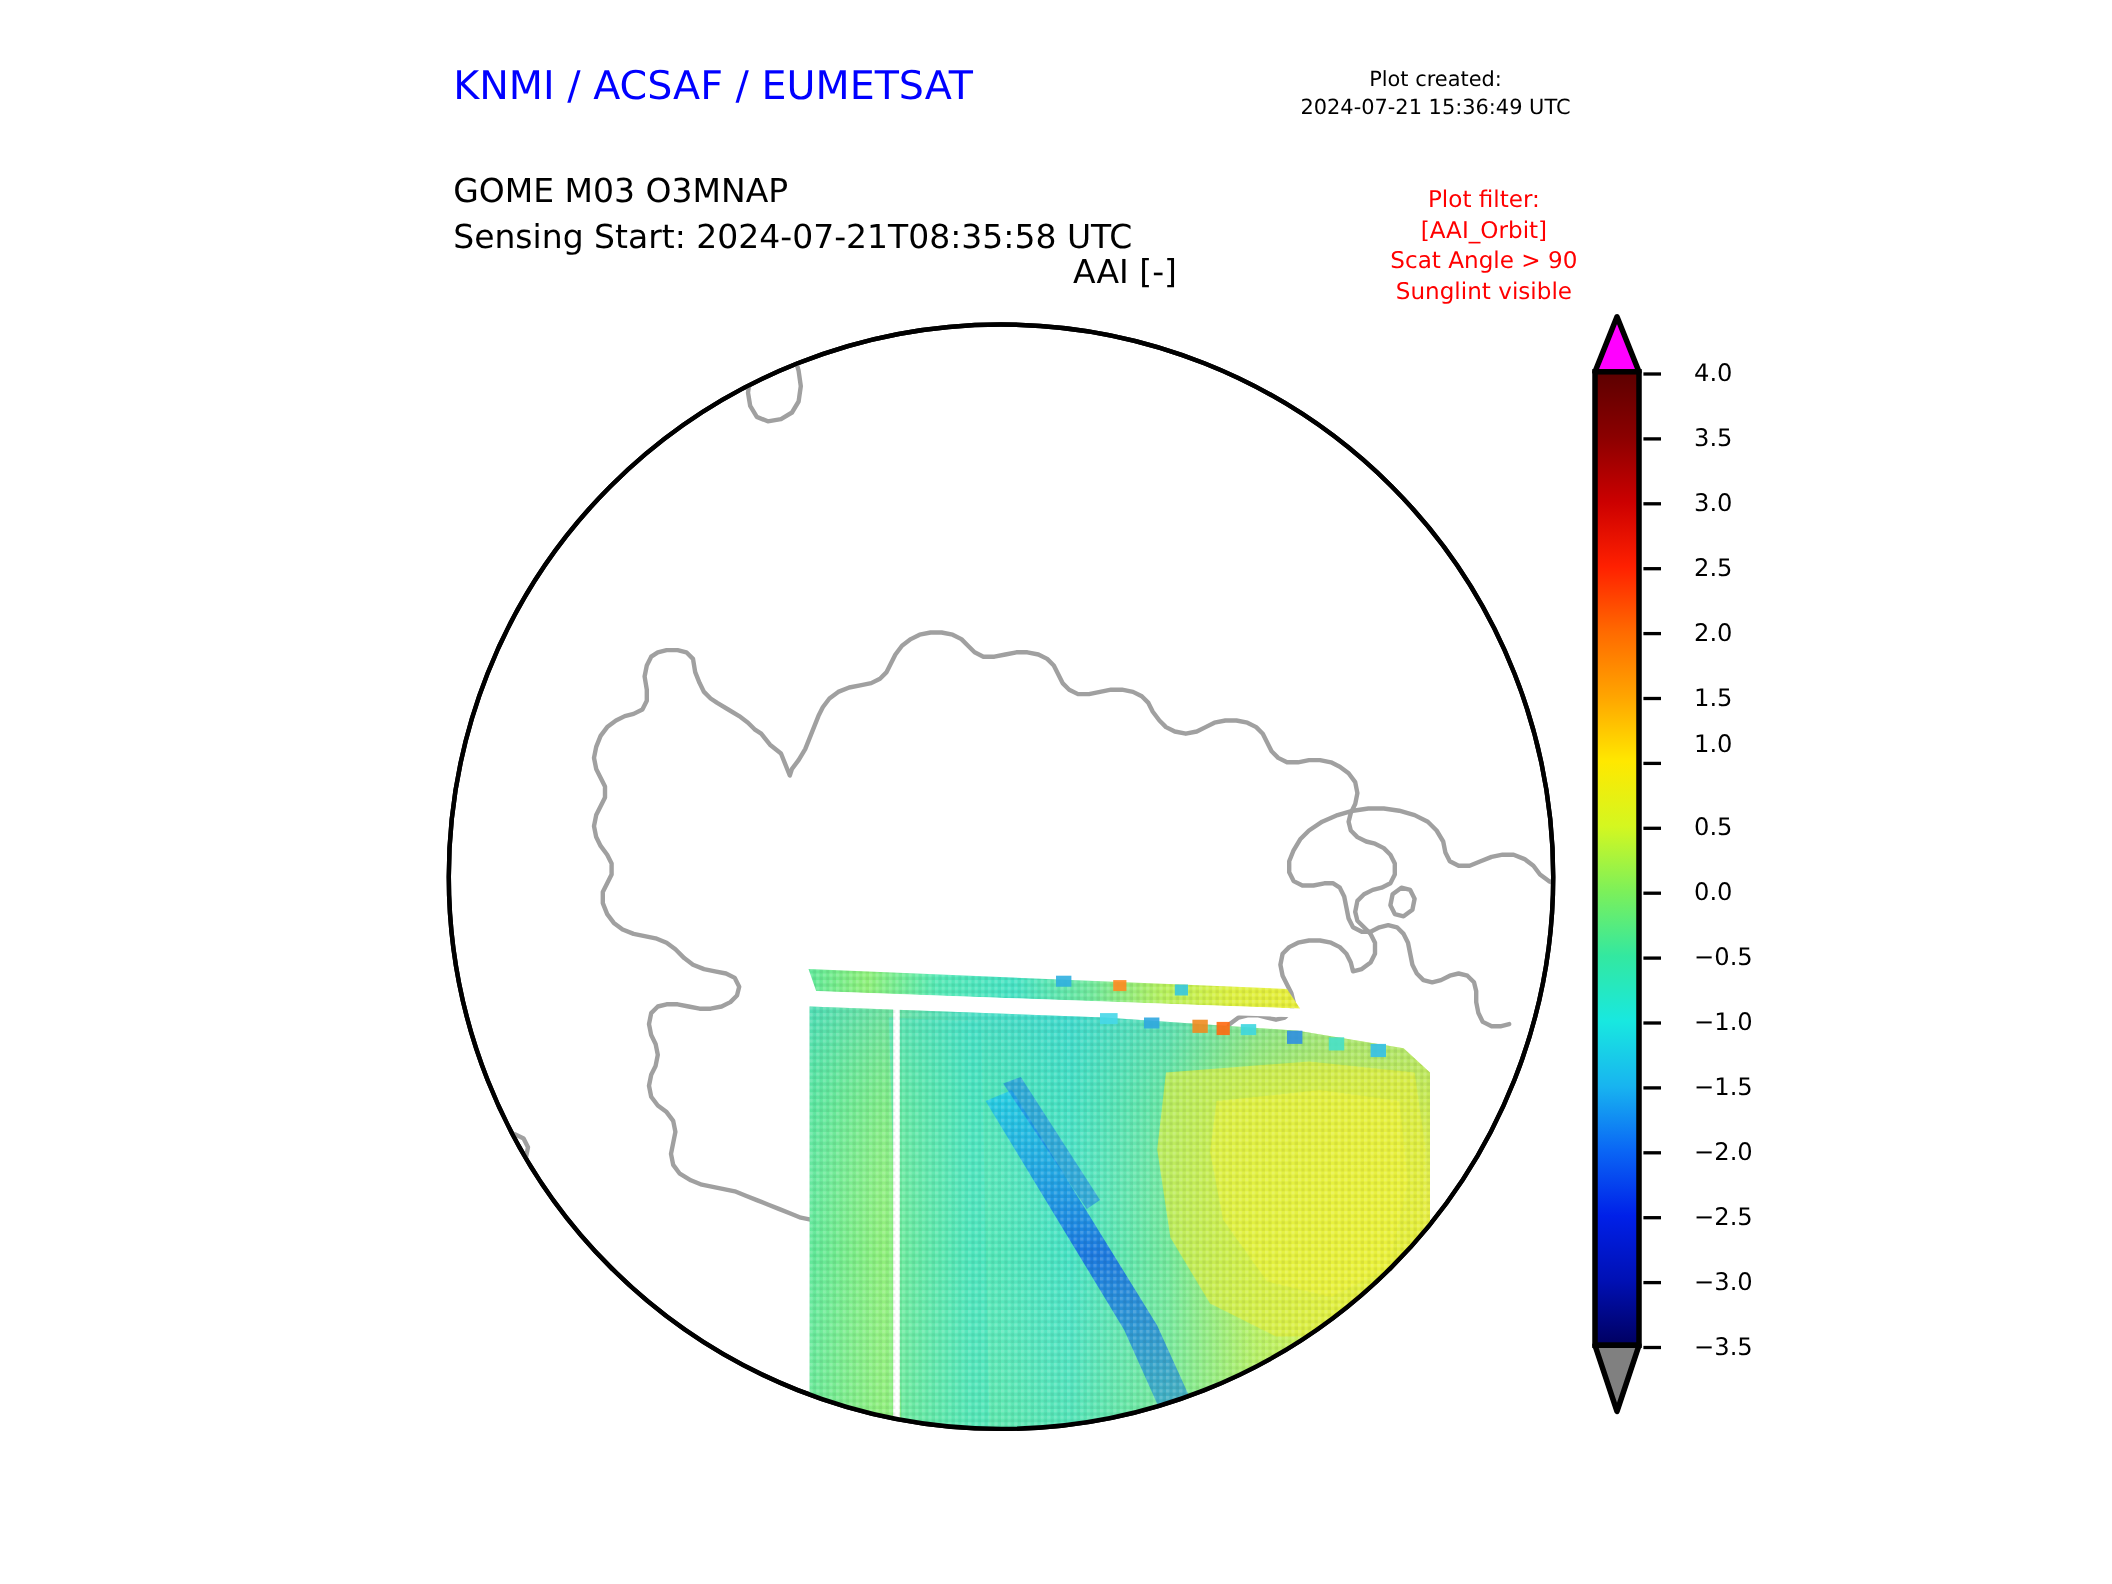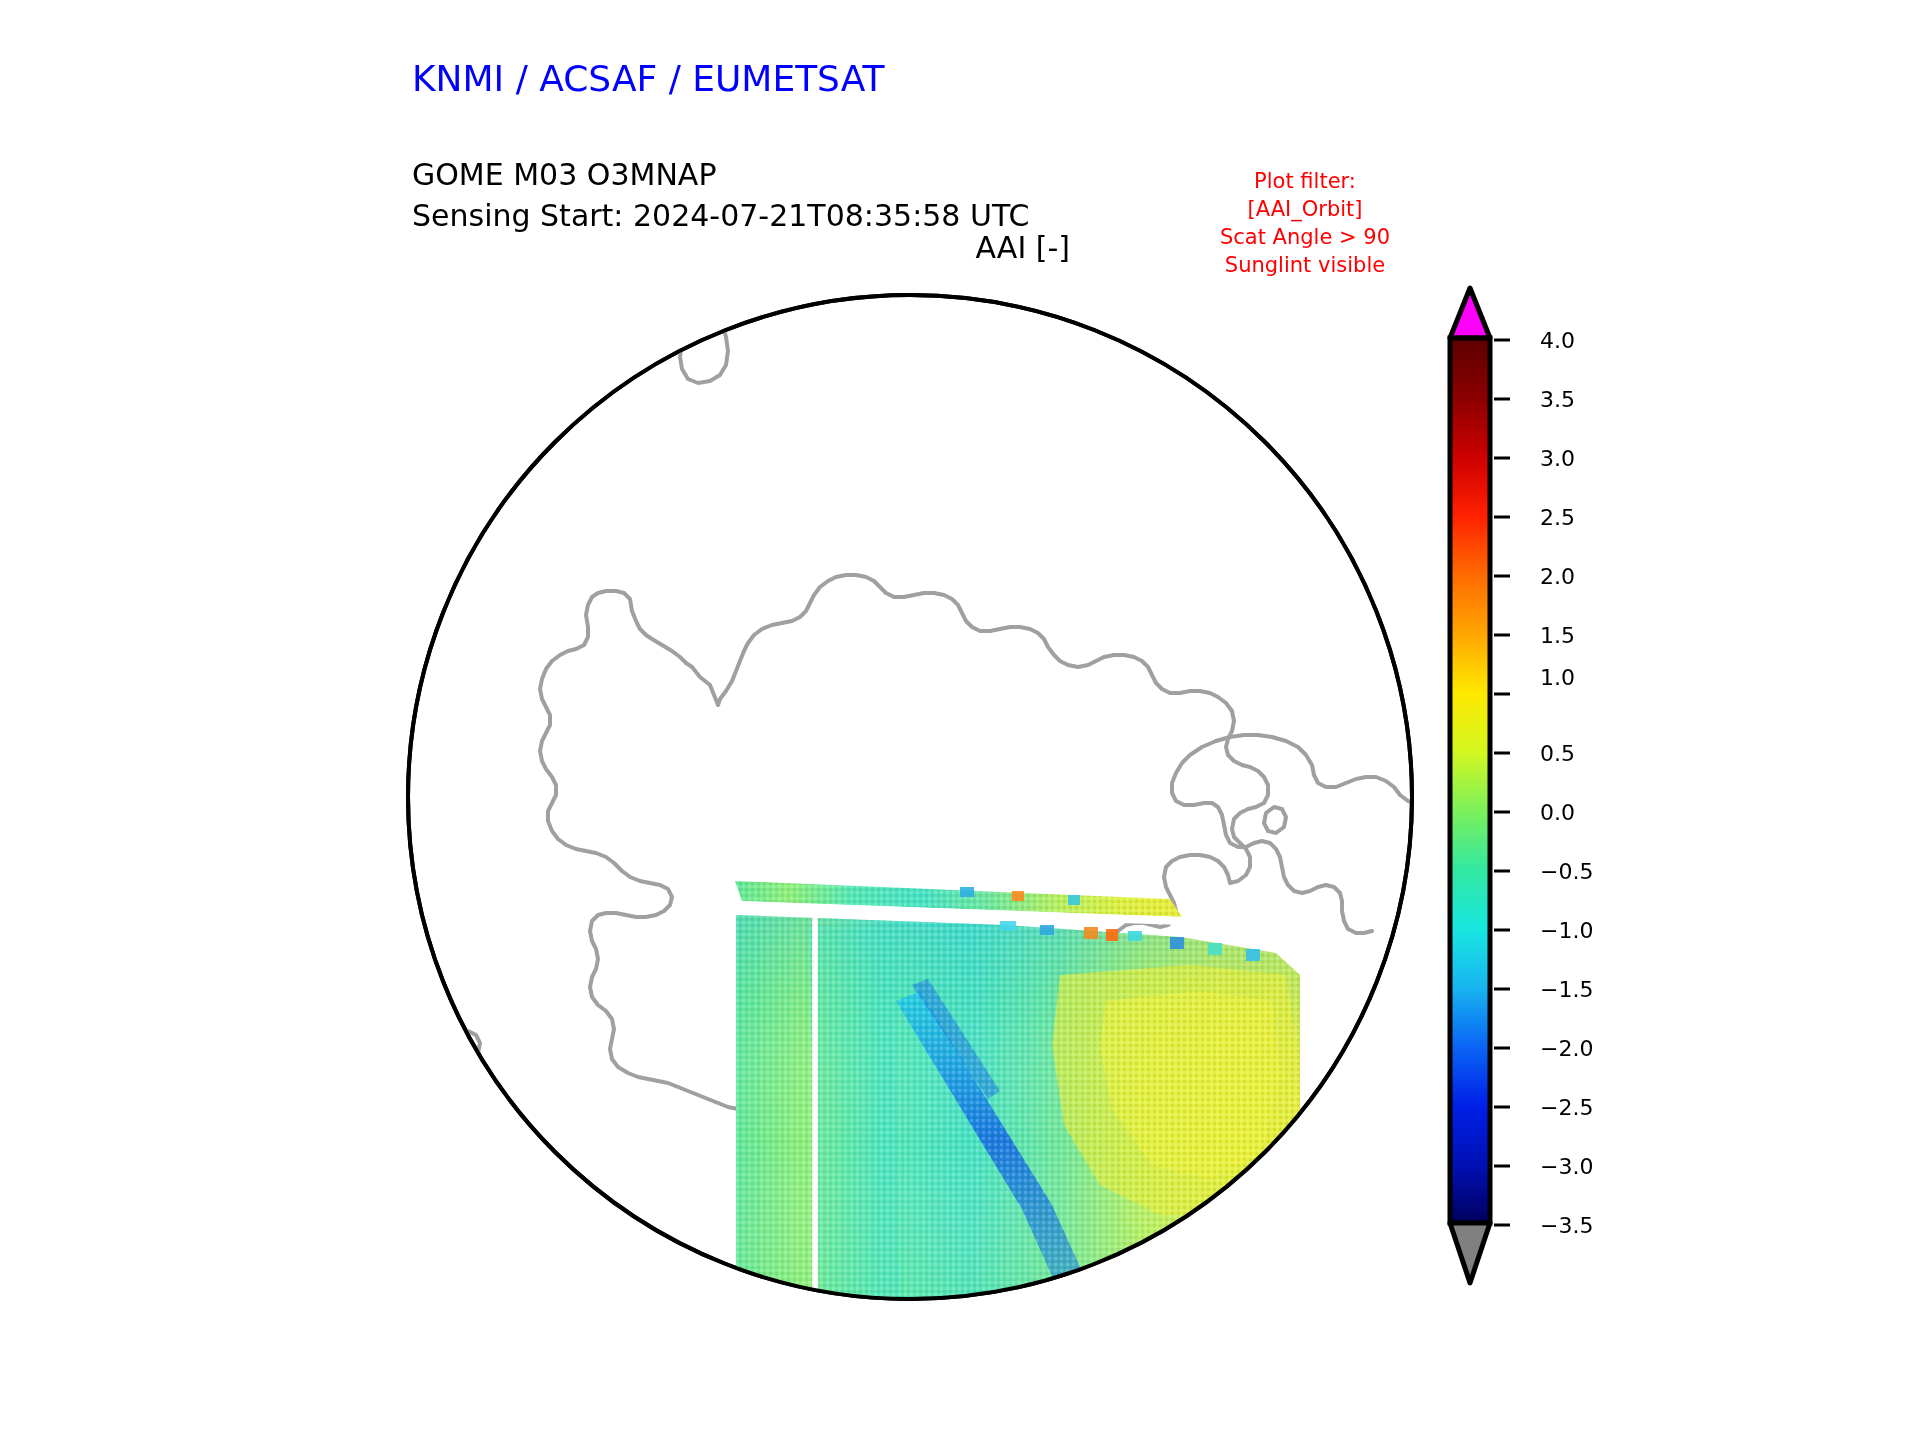--- a/index.html
+++ b/index.html
@@ -56,21 +56,21 @@
     left: 770px;
     top: 230px;
     width: 300px;
     text-align: right;
     font-size: 30px;
     color: #000000;
     white-space: nowrap;
   }
   #filter-block {
     position: absolute;
-    left: 1160px;
+    left: 1204px;
     top: 168px;
     width: 290px;
     text-align: center;
     font-size: 21px;
     color: #ff0000;
     line-height: 1.33;
   }
   #filter-block div { white-space: nowrap; }
 
   
@@ -108,20 +108,24 @@
     transform: translateY(-50%);
   }
 </style>
 </head>
 <body>
 
 <div class="plot-root">
 
   <div id="org-title">KNMI / ACSAF / EUMETSAT</div>
 
+  <div id="created-block">
+    <div>Plot created:</div>
+    <div>2024-07-21 15:36:49 UTC</div>
+  </div>
 
   <div id="dataset-block">
     <div>GOME M03 O3MNAP</div>
     <div>Sensing Start: 2024-07-21T08:35:58 UTC</div>
   </div>
 
   <div id="quantity-title">AAI [-]</div>
 
   <div id="filter-block">
     <div>Plot filter:</div>

